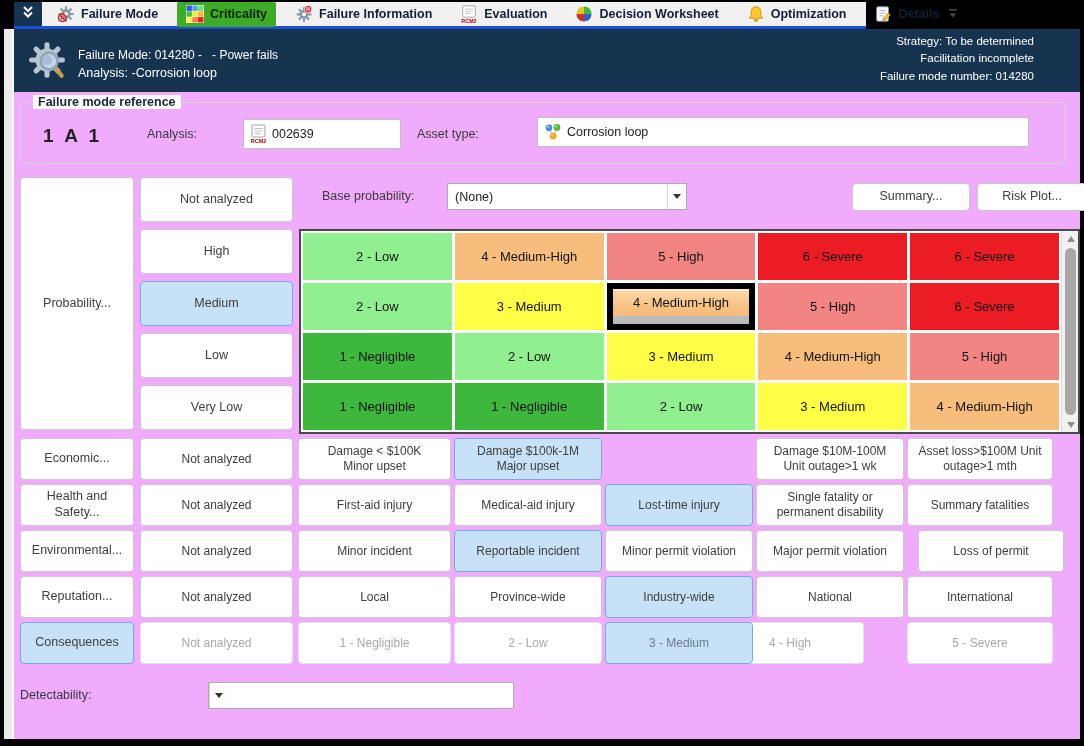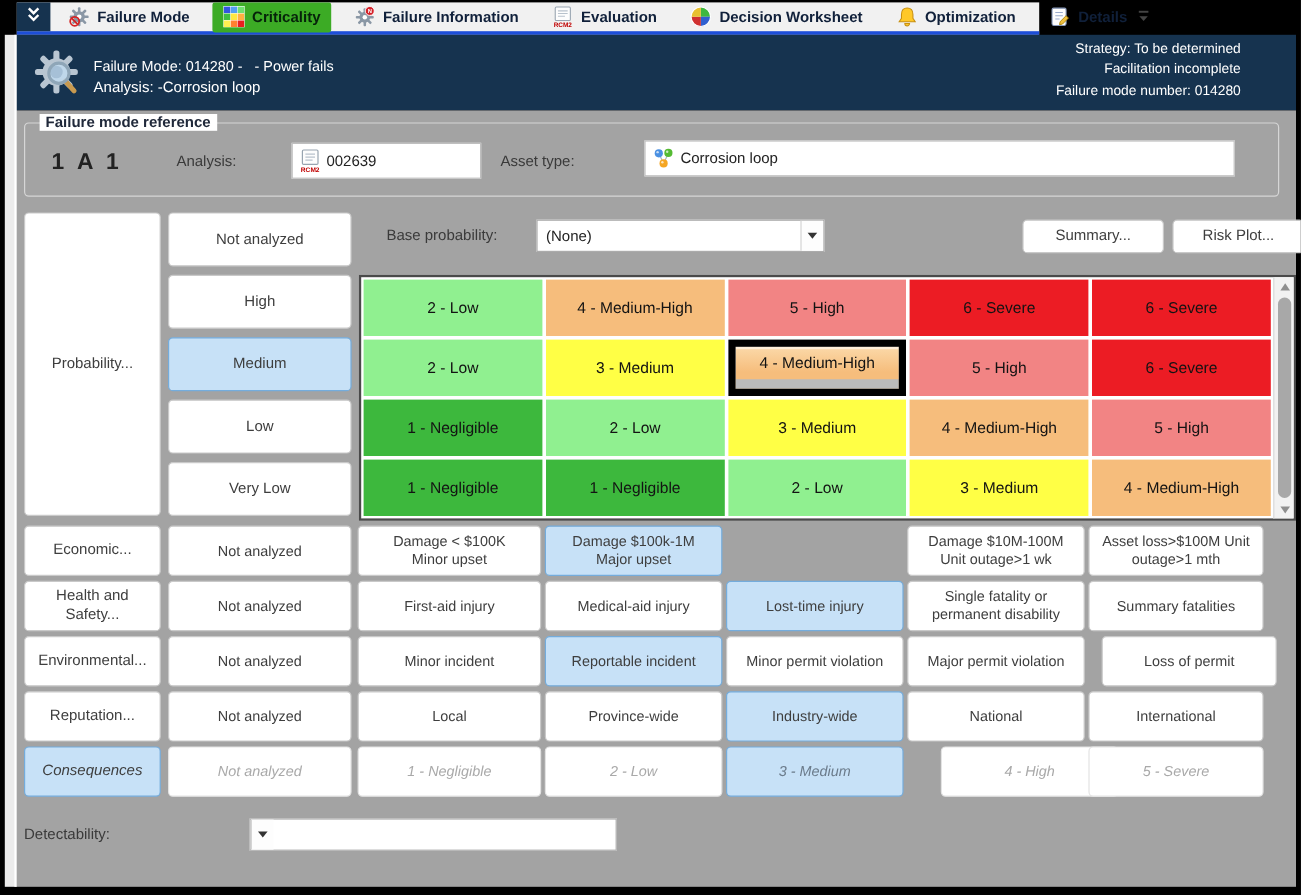--- a/index.html
+++ b/index.html
@@ -21,21 +21,21 @@
   .tb-overflow { margin-left:auto; align-self:center; margin-right:5px; width:14px; height:16px; display:flex; align-items:center; justify-content:center; }
 
   
   .header { position:absolute; left:14px; top:29px; width:1066px; height:63px; background:#16334F; color:#FFF; }
   .header-icon { position:absolute; left:12px; top:10px; width:42px; height:42px; }
   .header-title { position:absolute; left:64px; top:19px; font-size:12px; white-space:pre; }
   .header-subtitle { position:absolute; left:64px; top:37px; font-size:12.5px; }
   .header-status { position:absolute; right:46px; top:4px; text-align:right; font-size:11.5px; line-height:1.5; }
 
   
-  .main { position:absolute; left:14px; top:92px; width:1066px; height:647px; background:#a3a3a3; }
+  .main { position:absolute; left:14px; top:92px; width:1066px; height:647px; background:#f0abfc; }
 
   
   .groupbox { position:absolute; left:6px; top:10px; width:1046px; height:62px; border:1px solid #D6D6D6; border-radius:4px; }
   .groupbox-label { position:absolute; left:12px; top:-8px; background:#FFF; padding:0 5px; font-size:12.5px; font-weight:700; color:#20293A; }
   .ref-code { position:absolute; left:22px; top:22px; font-size:19px; font-weight:700; color:#222; letter-spacing:3px; }
   .field-label { position:absolute; font-size:12.5px; color:#3A3A3A; }
   .field { position:absolute; background:#FFF; border:1px solid #BFBFBF; display:flex; align-items:center; gap:5px; padding:0 6px; font-size:12.5px; color:#222; }
   .field svg { flex:0 0 auto; }
 
   
@@ -350,27 +350,27 @@
         </div>
         <div class="cons-row" style="top: 138px;">
           <div class="btn cons-label">Reputation...</div>
           <div class="btn cons-cell" style="left: 120px; width: 153px;">Not analyzed</div>
           <div class="btn cons-cell" style="left: 278px; width: 153px;">Local</div>
           <div class="btn cons-cell" style="left: 434px; width: 148px;">Province-wide</div>
           <div class="btn cons-cell selected" style="left: 585px; width: 148px;">Industry-wide</div>
           <div class="btn cons-cell" style="left: 736px; width: 148px;">National</div>
           <div class="btn cons-cell" style="left: 887px; width: 146px;">International</div>
         </div>
-        <div class="cons-row disabled" style="top: 184px; font-style: italic;">
+        <div class="cons-row disabled" style="top: 184px;">
           <div class="btn cons-label selected">Consequences</div>
           <div class="btn cons-cell" style="left: 120px; width: 153px;">Not analyzed</div>
           <div class="btn cons-cell" style="left: 278px; width: 153px;">1 - Negligible</div>
           <div class="btn cons-cell" style="left: 434px; width: 148px;">2 - Low</div>
           <div class="btn cons-cell selected boxed" style="left: 585px; width: 148px;">3 - Medium</div>
-          <div class="btn cons-cell" style="left: 764px; width: 148px;">4 - High</div>
+          <div class="btn cons-cell" style="left: 696px; width: 148px;">4 - High</div>
           <div class="btn cons-cell" style="left: 887px; width: 146px;">5 - Severe</div>
         </div>
       </div>
 
     <div class="det-label">Detectability:</div>
     <div class="combo det-combo">
       <div class="combo-arrow">
           <span class="arrow-down"></span>
         </div>
     </div>

